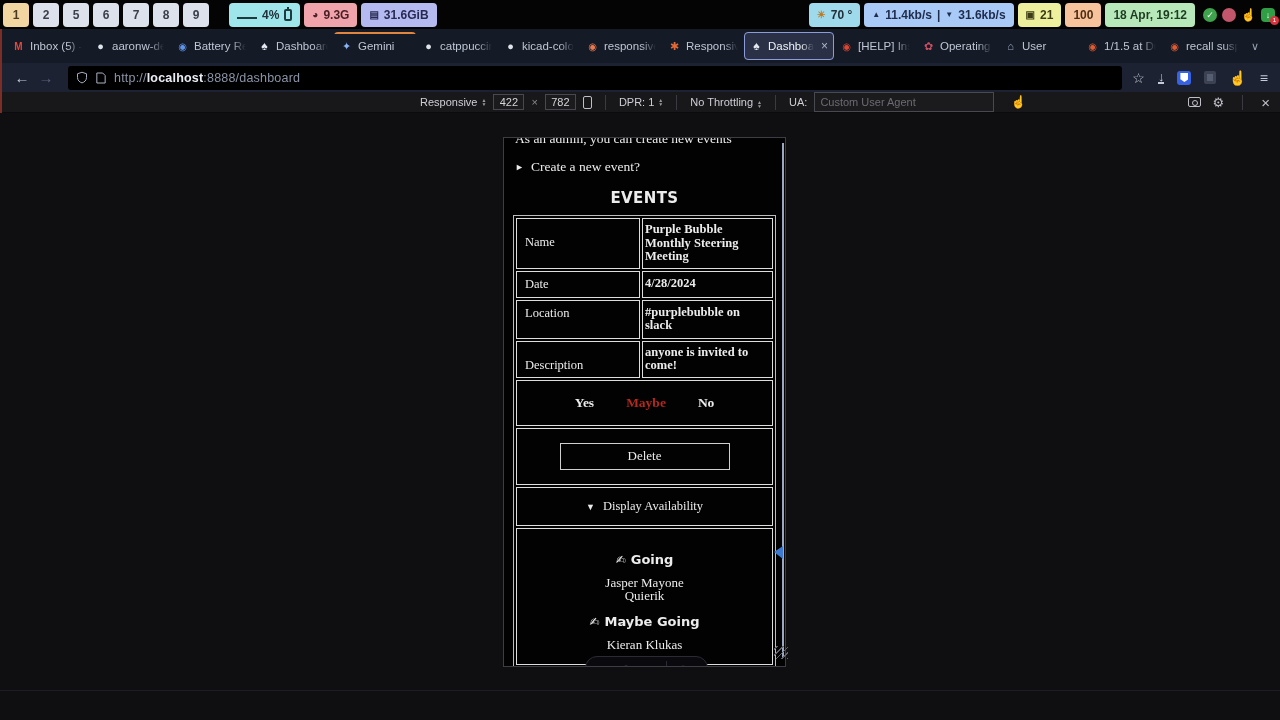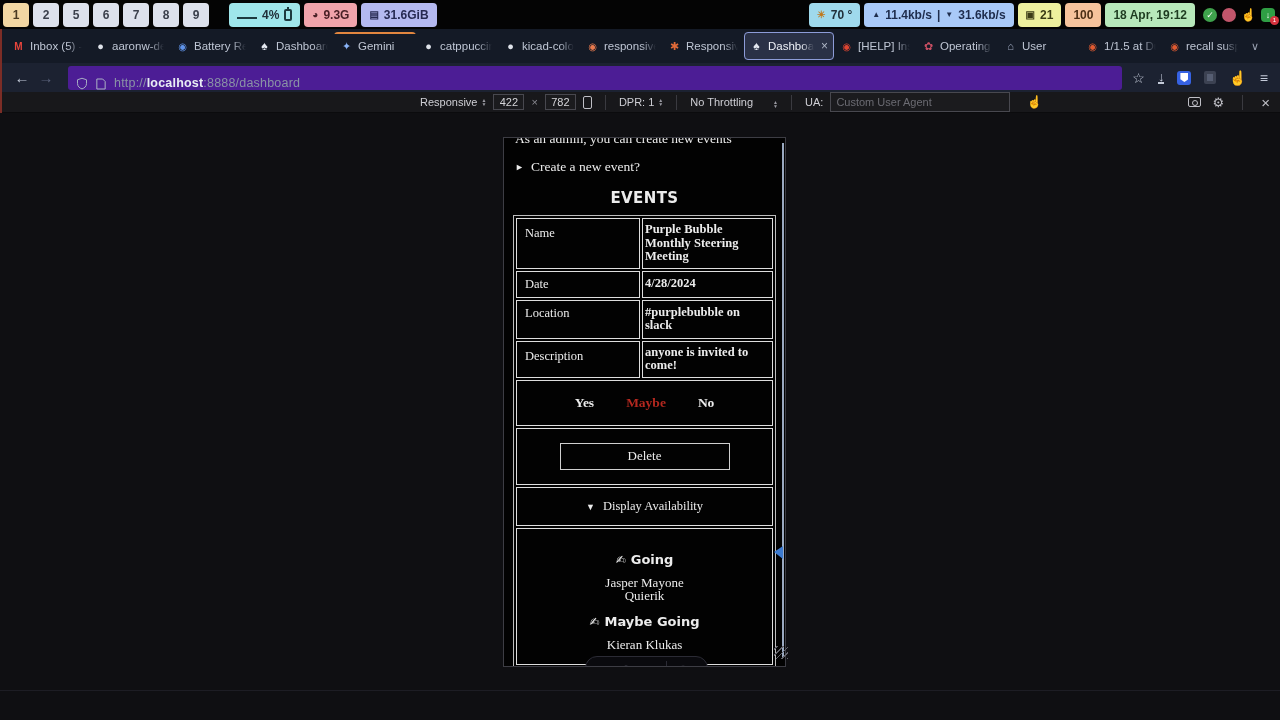--- a/index.html
+++ b/index.html
@@ -62,22 +62,22 @@
   .ic-home { color:#96a0b6; font-size:11px; }
   .ic-duck { color:#df5a31; font-size:10px; }
   .tclose { font-size:12px; color:#aeb6c6; padding-left:2px; }
   .tab-overflow { flex:0 0 22px; text-align:center; color:#9aa2b2; font-size:11px; }
 
   
   .navbar { position:absolute; top:63px; left:0; width:1280px; height:29px; background:#1c2231;
     display:flex; align-items:center; padding:0 10px; color:#c3cad8; }
   .navbtn { width:24px; text-align:center; font-size:15px; }
   .navbtn.dim { color:#59617a; }
-  .urlfield { flex:1; height:24px; margin:0 10px; border-radius:3px; background:#4c1d95;
-    display:flex; align-items:flex-end; gap:8px; padding:0 8px; }
+  .urlfield { flex:1; height:24px; margin:0 10px; border-radius:3px; background:#000000;
+    display:flex; align-items:center; gap:8px; padding:0 8px; }
   .urltext { font-size:12.5px; color:#8a93a6; letter-spacing:.2px; }
   .urltext b { color:#e9edf4; font-weight:600; }
   .nav-icons { display:flex; align-items:center; gap:13px; margin-right:2px; }
   .nicon { font-size:14px; color:#c3cad8; }
   .dl-icon { font-size:13px; border-bottom:2px solid #c3cad8; line-height:11px; }
   .bw-icon { width:14px; height:14px; background:#3662e3; border-radius:3px; display:flex; align-items:center; justify-content:center; }
   .bw-shield { width:8px; height:9px; background:#fff; clip-path:polygon(0 0,100% 0,100% 70%,50% 100%,0 70%); }
   .clip-icon { width:12px; height:13px; background:#3c4252; border-radius:2px; position:relative; }
   .clip-icon::before { content:""; position:absolute; left:3px; top:3px; width:6px; height:7px; background:#565e72; }
 
@@ -109,21 +109,21 @@
   .vscroll { position:absolute; top:5px; bottom:8px; right:1px; width:2px; background:#9aa9c0; }
   .scrollmark { position:absolute; right:2px; top:408px; width:0; height:0;
     border-top:6px solid transparent; border-bottom:7px solid transparent; border-right:9px solid #3d7bd0; }
   .admin-note { margin:-7px 0 0 11px; font-size:13.5px; }
   .create-row { margin:12px 0 0 11px; display:flex; align-items:center; gap:7px; font-size:13.5px; }
   .disc { font-size:9px; }
   .events-h { margin-top:14px; text-align:center; font-family:"DejaVu Sans", sans-serif;
     font-weight:bold; font-size:15px; letter-spacing:.4px; }
   table.ev { border-collapse:separate; border-spacing:2px; border:1px solid #bcbcbc; margin:8px auto 0; width:263px; }
   .ev td { border:1px solid #dedede; font-size:12.5px; }
-  .ev .lbl { width:124px; padding:7px 4px 4px 8px; vertical-align:top; }
+  .ev .lbl { width:124px; padding:16px 4px 4px 8px; vertical-align:top; }
   .ev .val { font-weight:bold; padding:4px 4px 4px 2px; line-height:13.5px; }
   .ev .short { padding-top:5px; padding-bottom:5px; }
   .rsvp-cell { padding:14px 0; }
   .rsvp-row { display:flex; justify-content:center; gap:32px; font-weight:600; font-size:13.5px; }
   .maybe { color:#b3281f; }
   .del-cell { padding:14px 0; }
   .del-btn { display:flex; align-items:center; justify-content:center; width:170px; height:27px; margin:0 auto;
     border:1px solid #cfcfcf; background:transparent; color:#ececec; font-size:13px; font-family:"Liberation Serif", serif; }
   .avail-sum { padding:11px 0; text-align:center; font-size:13.5px; }
   .avail-sum .disc { margin-right:5px; font-size:9px; }
@@ -307,21 +307,21 @@
       <span class="rot-icon"></span>
       <span class="rdm-sep"></span>
       <span style="display:flex;align-items:center;gap:4px;">
         <span>DPR: 1</span>
         <span class="updown">
             <span>▲</span>
             <span>▼</span>
           </span>
       </span>
       <span class="rdm-sep"></span>
-      <span style="display:flex;align-items:flex-end;gap:20px;">
+      <span style="display:flex;align-items:flex-end;gap:4px;">
         <span>No Throttling</span>
         <span class="updown">
             <span>▲</span>
             <span>▼</span>
           </span>
       </span>
       <span class="rdm-sep"></span>
       <span>UA:</span>
       <input class="ua-input" placeholder="Custom User Agent" style="">
       <span class="touch-icon">☝</span>

